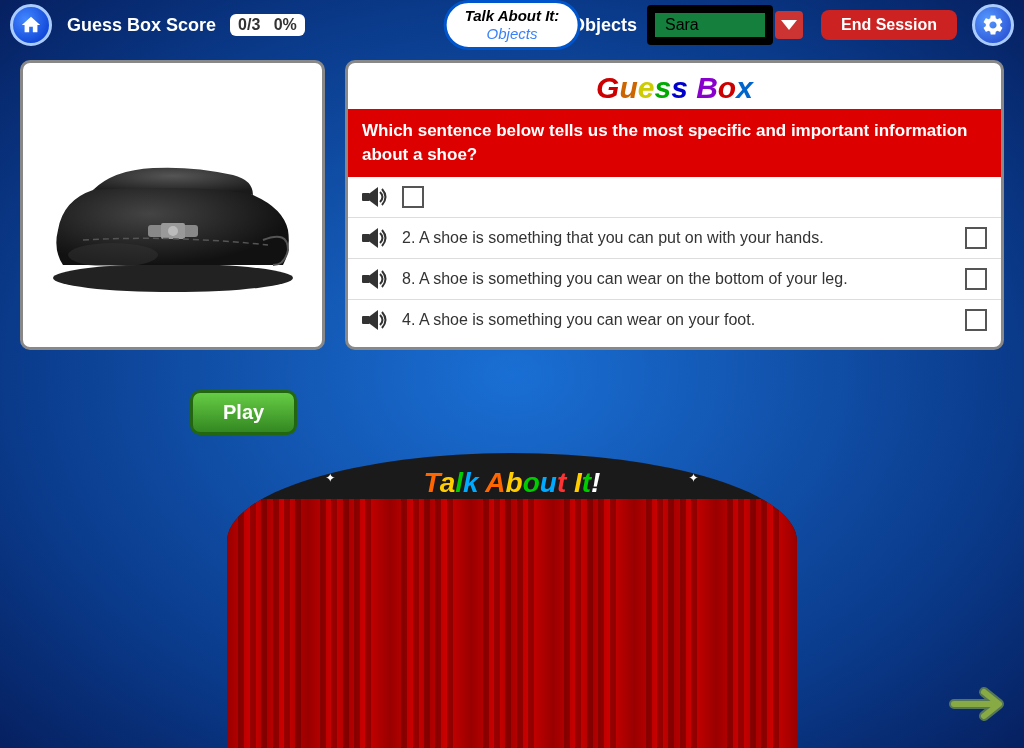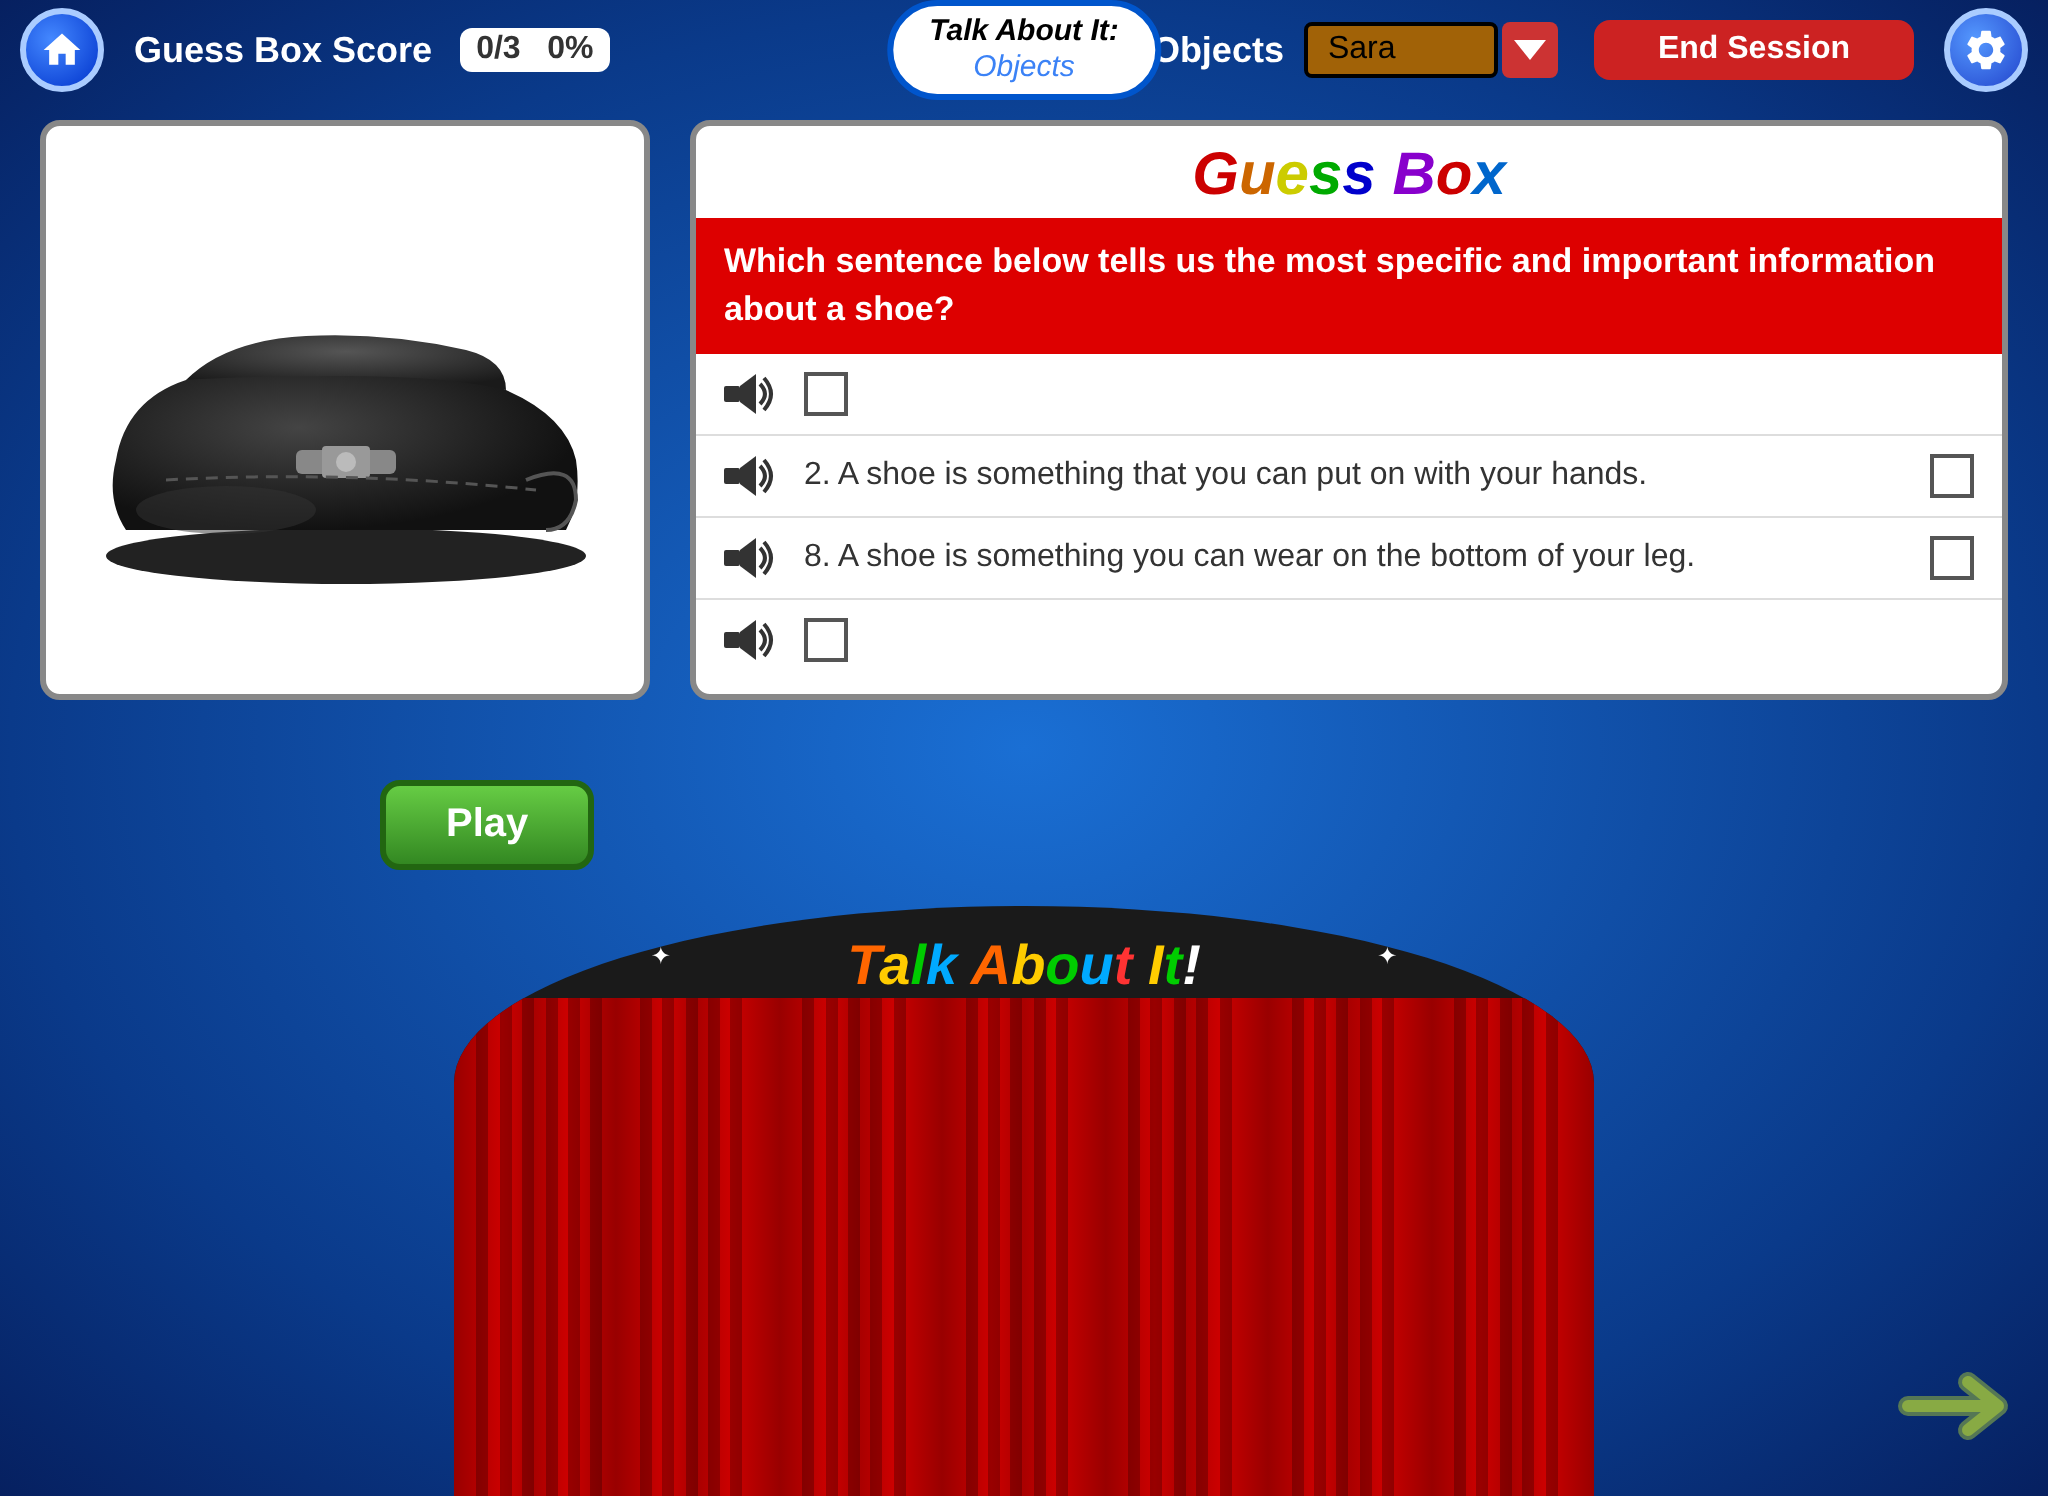--- a/index.html
+++ b/index.html
@@ -66,40 +66,40 @@
       font-size: 18px;
       font-weight: bold;
       margin-left: auto;
     }
     .player-input-wrap {
       display: flex;
       align-items: center;
       gap: 2px;
     }
     .player-name-box {
-      background: #a16207;
-      border: 2px solid #000000;
+      background: #15803d;
+      border: 8px solid #000000;
       border-radius: 4px;
       padding: 3px 10px;
       font-size: 16px;
-      width: 97px;
+      width: 126px;
     }
     .dropdown-arrow {
       width: 28px; height: 28px;
       background: #cc3333;
       border-radius: 4px;
       display: flex; align-items: center; justify-content: center;
       cursor: pointer;
     }
     .end-session-btn {
       background: #cc2222;
       color: white;
       border: none;
       border-radius: 8px;
-      padding: 6px 32px;
+      padding: 6px 20px;
       font-size: 16px;
       font-weight: bold;
       cursor: pointer;
       margin-left: 8px;
     }
     .settings-btn {
       width: 42px; height: 42px;
       background: radial-gradient(circle at 35% 35%, #5599ff, #2244cc);
       border-radius: 50%;
       border: 3px solid #aaccff;
@@ -427,20 +427,21 @@
 
     <div class="answer-row">
       <div class="sound-icon">
         <svg width="30" height="24" viewBox="0 0 30 24">
           <rect x="0" y="8" width="8" height="8" rx="1" fill="#333"></rect>
           <path d="M8 8 L16 2 L16 22 L8 16 Z" fill="#333"></path>
           <path d="M18 7 Q23 12 18 17" stroke="#333" stroke-width="2" fill="none"></path>
           <path d="M20 4 Q27 12 20 20" stroke="#333" stroke-width="2" fill="none"></path>
         </svg>
       </div>
+      <span class="answer-text">4. A shoe is something you can wear on your foot.</span>
       <div class="answer-checkbox"></div>
     </div>
   </div>
 </div>
 
 <button class="play-btn">Play</button>
 
 <div class="theater-wrap">
   <div class="theater-arch">
 

